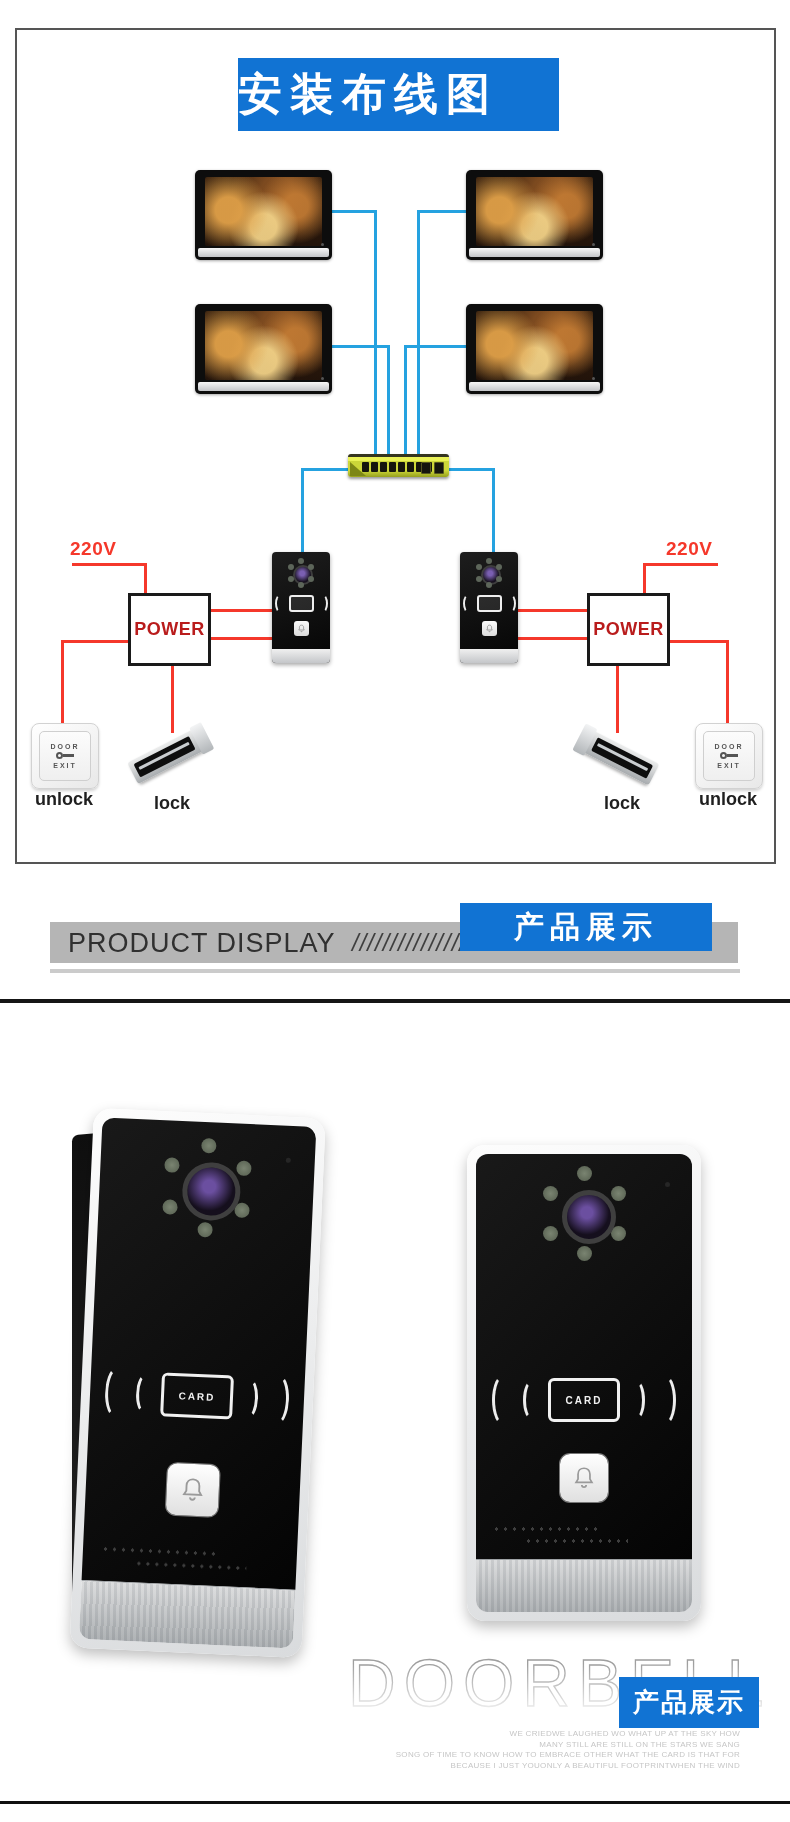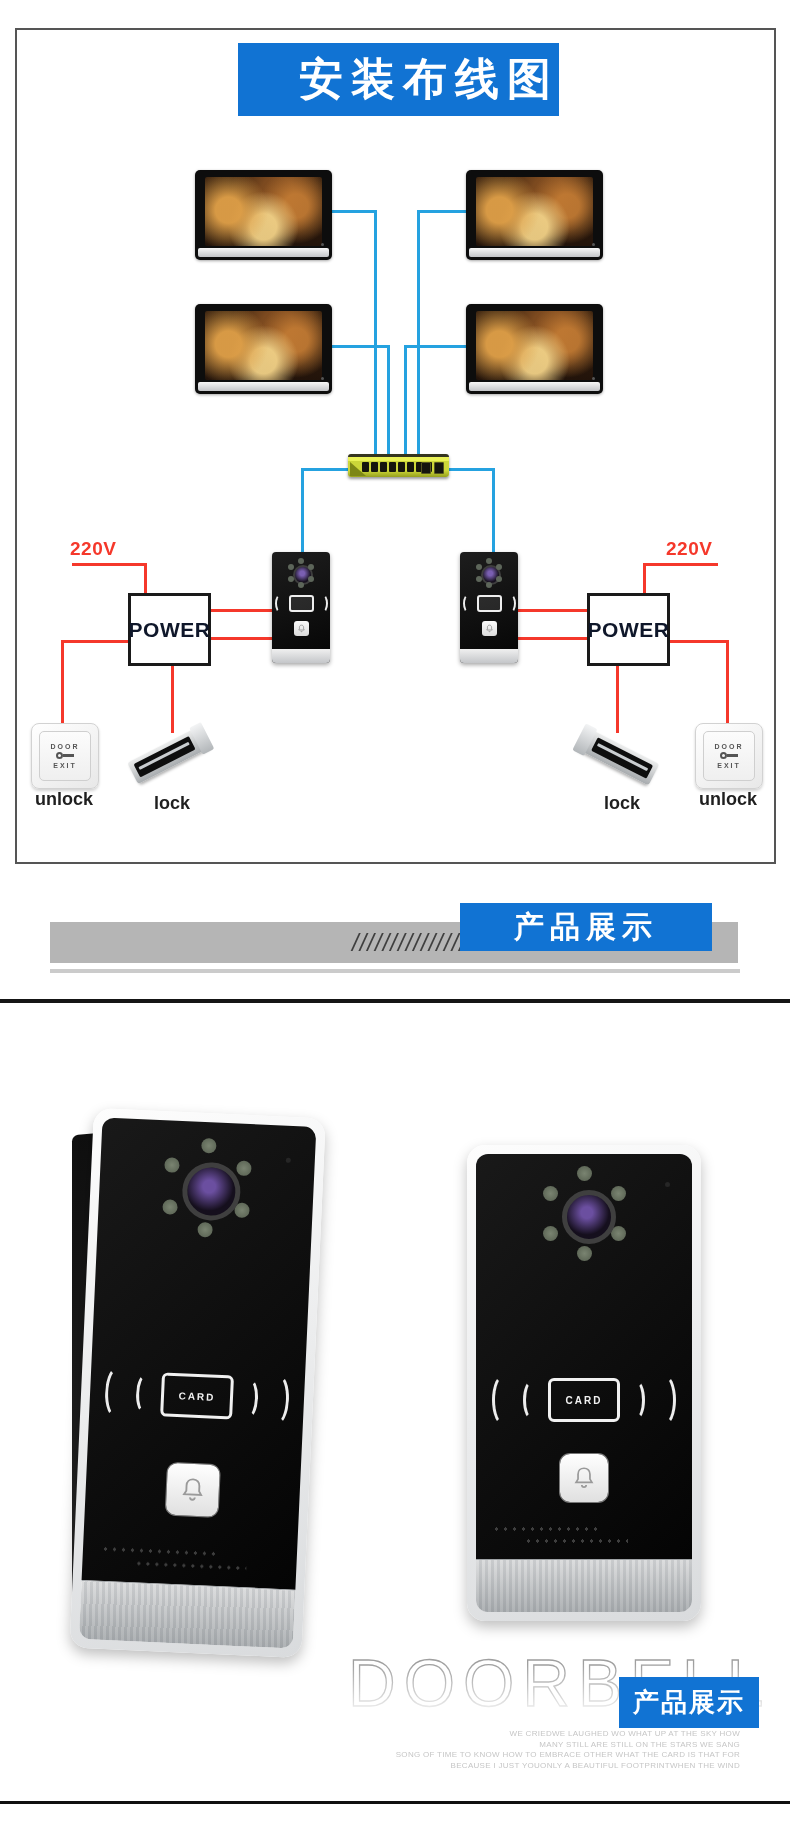--- a/index.html
+++ b/index.html
@@ -2,21 +2,21 @@
 <html><head>
 <meta charset="utf-8">
 <style>
   html,body{margin:0;padding:0;background:#fff;}
   #stage{position:relative;width:790px;height:1822px;background:#fff;overflow:hidden;
          font-family:"Liberation Sans","DejaVu Sans",sans-serif;}
   .abs{position:absolute;}
 
   
   .diagram-border{left:15px;top:28px;width:757px;height:832px;border:2px solid #555;background:#fff;}
-  .title-bar{left:238px;top:43px;width:321px;height:73px;background:#1173d3;display:flex;align-items:center;justify-content:flex-end;}
+  .title-bar{left:238px;top:58px;width:321px;height:73px;background:#1173d3;display:flex;align-items:center;justify-content:flex-start;}
   .title-bar span{color:#fff;font-size:44px;font-weight:bold;letter-spacing:8px;}
 
   .wire-b{background:#25a2e0;}
   .wire-r{background:#f5382b;}
 
   .monitor{width:137px;height:90px;background:#0d0d0d;border-radius:5px;box-shadow:0 1px 3px rgba(0,0,0,.35);}
   .m-screen{position:absolute;left:10px;top:7px;right:10px;bottom:14px;border-radius:2px;
     background:
       radial-gradient(circle at 20% 48%, rgba(224,160,72,.95) 0 13%, transparent 40%),
       radial-gradient(circle at 50% 72%, rgba(240,208,134,.95) 0 17%, transparent 46%),
@@ -45,21 +45,21 @@
   .st-reader{position:absolute;left:0;right:0;top:42px;height:18px;display:flex;align-items:center;justify-content:center;gap:3px;}
   .arc{border:2px solid transparent;border-radius:50%;}
   .arc.l{border-left-color:#ededed;}
   .arc.r{border-right-color:#ededed;}
   .arc.s{width:7px;height:15px;}
   .card-s{width:21px;height:13px;border:2px solid #eee;border-radius:3px;background:rgba(255,255,255,.1);}
   .st-bell{position:absolute;left:22px;top:69px;width:15px;height:15px;border-radius:3px;background:linear-gradient(#fafafa,#dcdcdc);
     display:flex;align-items:center;justify-content:center;}
 
   .powerbox{width:77px;height:67px;background:#fff;border:3px solid #1a1a1a;display:flex;align-items:center;justify-content:center;}
-  .powerbox span{color:#0f172a;font-size:21px;font-weight:bold;letter-spacing:.5px;}
+  .powerbox span{color:#b91c1c;font-size:18px;font-weight:bold;letter-spacing:.5px;}
   .v220{color:#f5382b;font-size:19px;font-weight:bold;letter-spacing:.5px;}
 
   .exitbtn{width:66px;height:64px;border-radius:8px;border:1px solid #d2d2d2;
     background:linear-gradient(145deg,#ffffff,#e8e8e8);box-shadow:0 2px 3px rgba(0,0,0,.18);}
   .e-inner{position:absolute;inset:7px;border:1px solid #cfcfcf;border-radius:5px;display:flex;flex-direction:column;
     align-items:center;justify-content:center;gap:2px;background:linear-gradient(#fcfcfc,#efefef);}
   .e-t{font-size:7px;font-weight:bold;letter-spacing:2px;color:#555;}
   .e-key{width:19px;height:8px;position:relative;}
   .e-key::before{content:"";position:absolute;left:0;top:0;width:7px;height:7px;border:2px solid #555;border-radius:50%;box-sizing:border-box;}
   .e-key::after{content:"";position:absolute;left:7px;top:2px;width:11px;height:3px;background:#555;}
@@ -262,20 +262,21 @@
         <span class="lock-strip"></span>
       </div>
   </div>
 
   <div class="abs diag-label" style="left:31px;top:789px;width:66px">unlock</div>
   <div class="abs diag-label" style="left:142px;top:793px;width:60px">lock</div>
   <div class="abs diag-label" style="left:592px;top:793px;width:60px">lock</div>
   <div class="abs diag-label" style="left:695px;top:789px;width:66px">unlock</div>
 
   <div class="abs pd-bar"></div>
+  <div class="abs pd-title">PRODUCT DISPLAY</div>
   <div class="abs pd-slashes">////////////////////</div>
   <div class="abs pd-badge">
     <span>产品展示</span>
   </div>
   <div class="abs pd-underline"></div>
 
   <div class="abs section-divider"></div>
 
   <div class="abs product" style="left:66px;top:1108px;width:262px;height:548px">
     <div class="p-side"></div>

